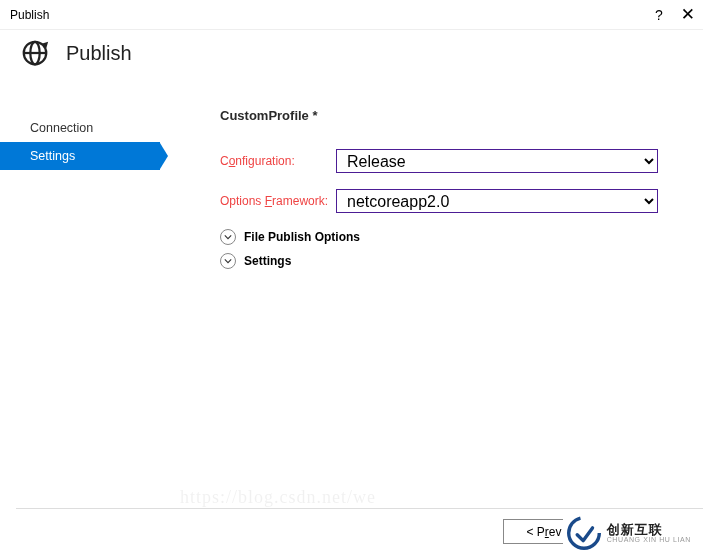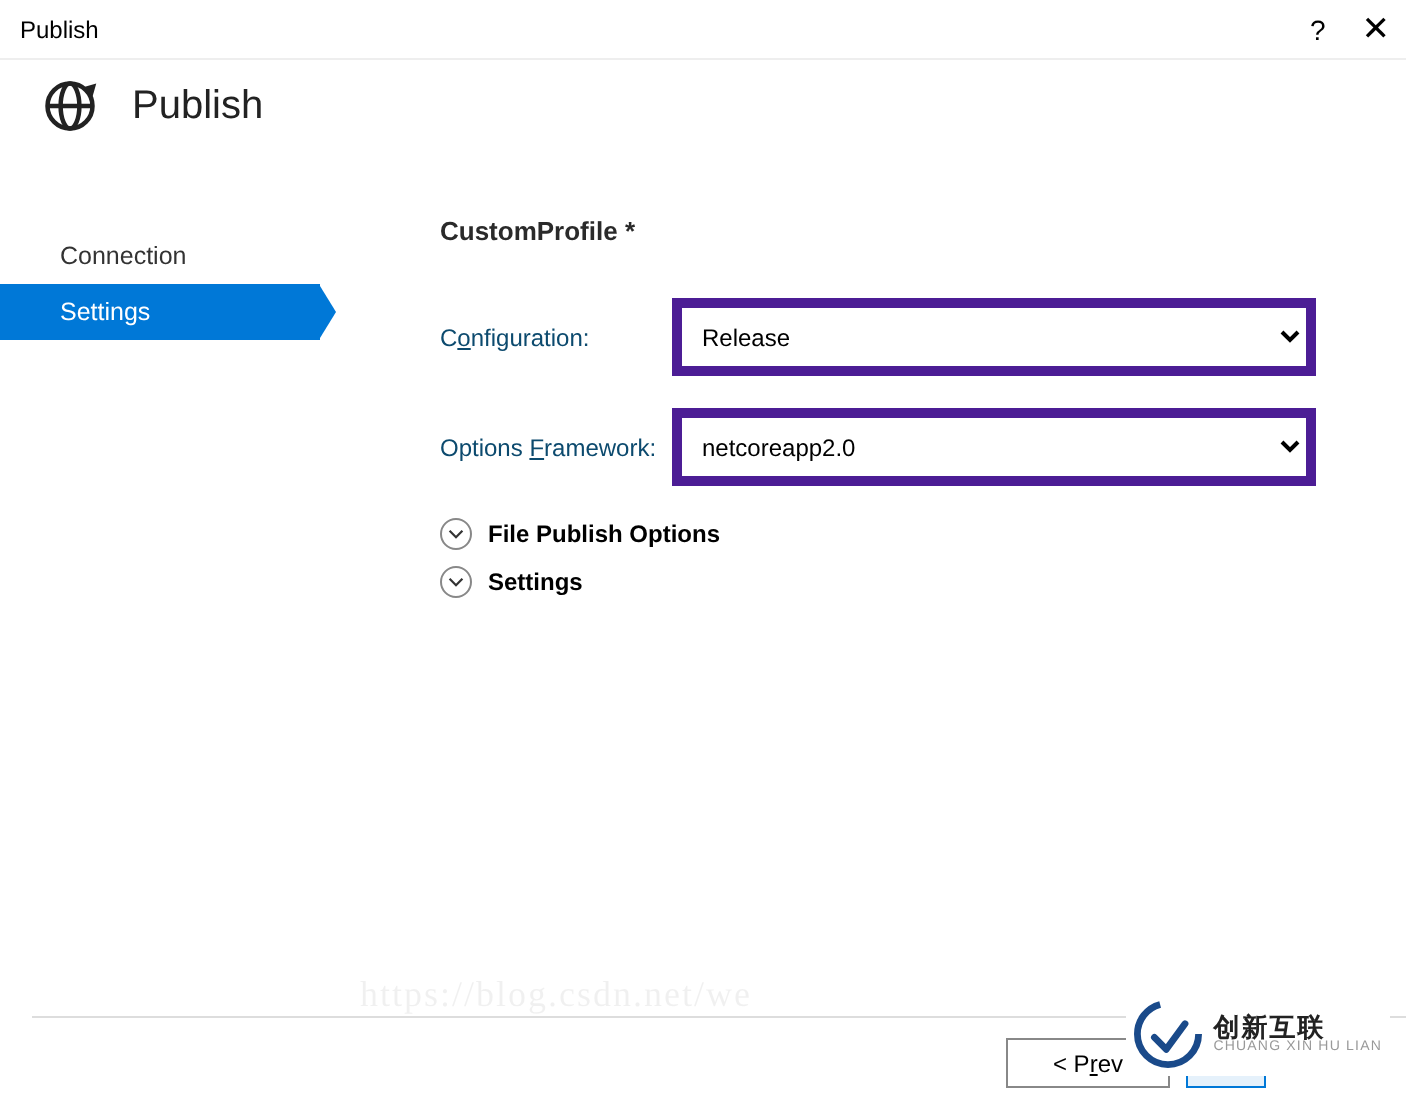--- a/index.html
+++ b/index.html
@@ -34,25 +34,25 @@
   background: #0078d7; color: #fff;
 }
 .sidebar .item.active::after {
   content: ""; position: absolute; right: -8px; top: 50%; transform: translateY(-50%);
   border-left: 8px solid #0078d7; border-top: 13px solid transparent; border-bottom: 13px solid transparent;
 }
 
 .main { flex: 1; padding: 22px 30px 0 60px; }
 .profile-title { font-size: 13px; font-weight: 600; color: #2a2a2a; margin-bottom: 26px; }
 .form-row { display: flex; align-items: center; margin-bottom: 16px; gap: 4px; }
-.form-row .label { width: 112px; font-size: 12px; color: #0c4a6e; }
+.form-row .label { width: 112px; font-size: 12px; color: #ef4444; }
 .form-row .label .ul { text-decoration: underline; text-decoration-skip-ink: none; }
 .form-row select {
-  flex: 1; max-width: 322px; height: 39px; font-size: 12px; padding: 0 6px;
-  border: 5px solid #4c1d95; background: #fff; color: #000;
+  flex: 1; max-width: 322px; height: 24px; font-size: 16px; padding: 0 6px;
+  border: 1px solid #4c1d95; background: #fff; color: #000;
 }
 .form-row select:disabled { color: #666; background: #f4f4f4; border-color: #bbb; }
 
 .expandable { display: flex; align-items: center; gap: 8px; margin-top: 14px; font-size: 12px; font-weight: 600; color: #000000; cursor: pointer; }
 .expandable .chev {
   width: 16px; height: 16px; border: 1px solid #888; border-radius: 50%;
   display: flex; align-items: center; justify-content: center;
 }
 .expandable .chev svg { width: 8px; height: 8px; }
 .expandable + .expandable { margin-top: 8px; }
@@ -63,21 +63,21 @@
   padding: 0 70px 0 0; gap: 8px;
 }
 .footer button {
   height: 25px; width: 82px; font-size: 12px; background: #fff;
   border: 1px solid #888; cursor: pointer;
 }
 .footer button.default { border: 1px solid #0078d7; background: #e5f1fb; }
 .footer button .ul { text-decoration: underline; text-decoration-skip-ink: none; }
 
 .watermark-logo {
-  position: absolute; right: 8px; bottom: 16px; display: flex; align-items: center; gap: 6px;
+  position: absolute; right: 8px; bottom: 0; display: flex; align-items: center; gap: 6px;
   background: #fff; padding: 4px;
 }
 .watermark-text { display: flex; flex-direction: column; line-height: 1; }
 .watermark-text .cn { font-size: 13px; font-weight: bold; color: #222; letter-spacing: 1px; }
 .watermark-text .en { font-size: 7px; color: #999; letter-spacing: 0.6px; }
 .wm-icon { width: 34px; height: 34px; }
 
 .ghost-text {
   position: absolute; left: 180px; bottom: 46px; font-size: 18px; color: rgba(0,0,0,0.06);
   font-family: Georgia, serif; letter-spacing: 1px; pointer-events: none;

